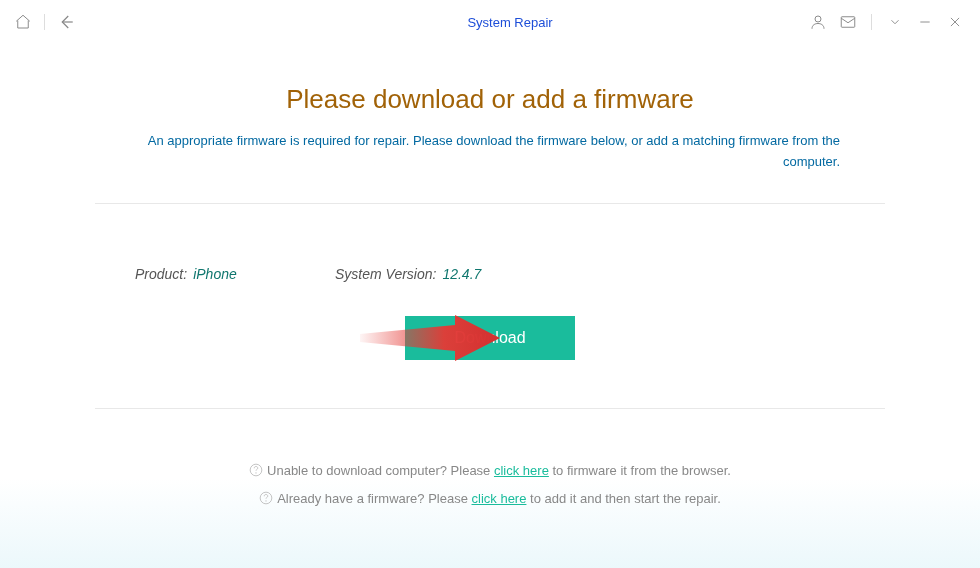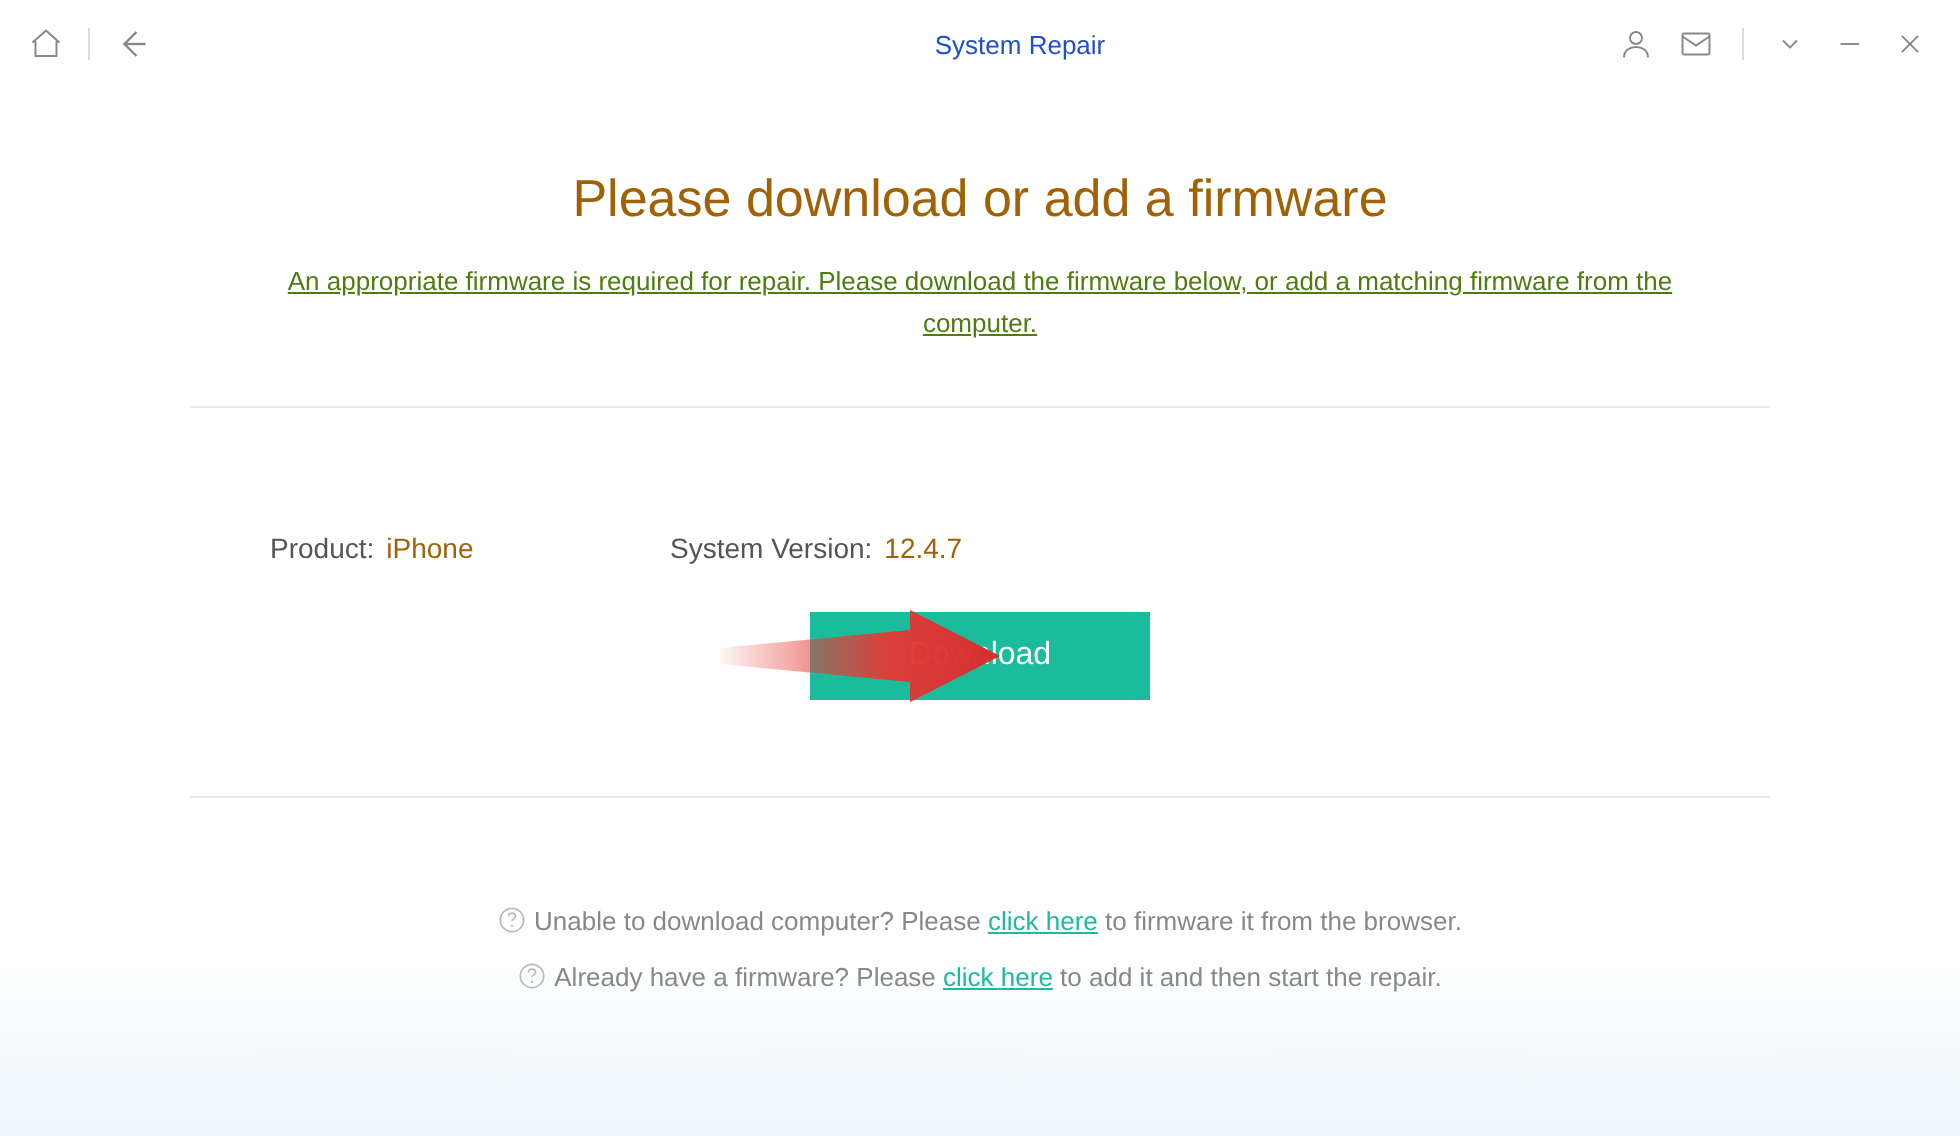--- a/index.html
+++ b/index.html
@@ -48,45 +48,45 @@
       padding: 40px 95px 0 95px;
     }
     .headline {
       text-align: center;
       font-size: 26px;
       color: #a16207;
       font-weight: 500;
       margin-bottom: 16px;
     }
     .subtext {
-      text-align: center;
+      text-align: right;
       font-size: 13px;
-      color: #4d7c0f;
+      color: #0369a1;
       line-height: 1.6;
       max-width: 700px;
       margin: 0 auto 30px;
-      text-decoration: underline;
     }
     .hr {
       height: 1px;
       background: #e8e8e8;
       margin: 0 0 62px 0;
     }
     .info-row {
       display: flex;
       font-size: 14px;
       color: #444;
-      margin-bottom: 24px;
+      margin-bottom: 34px;
       padding: 0 40px;
+      font-style: italic;
     }
     .info-item { display: flex; gap: 6px; }
     .info-item.product { width: 200px; }
     .info-item.model { width: 180px; }
     .info-label { color: #555; }
-    .info-value { color: #a16207; }
+    .info-value { color: #0f766e; }
     .path-row {
       display: flex;
       align-items: center;
       gap: 10px;
       font-size: 14px;
       padding: 0 40px;
       margin-bottom: 40px;
     }
     .path-row .info-label { color: #555; }
     .link {

